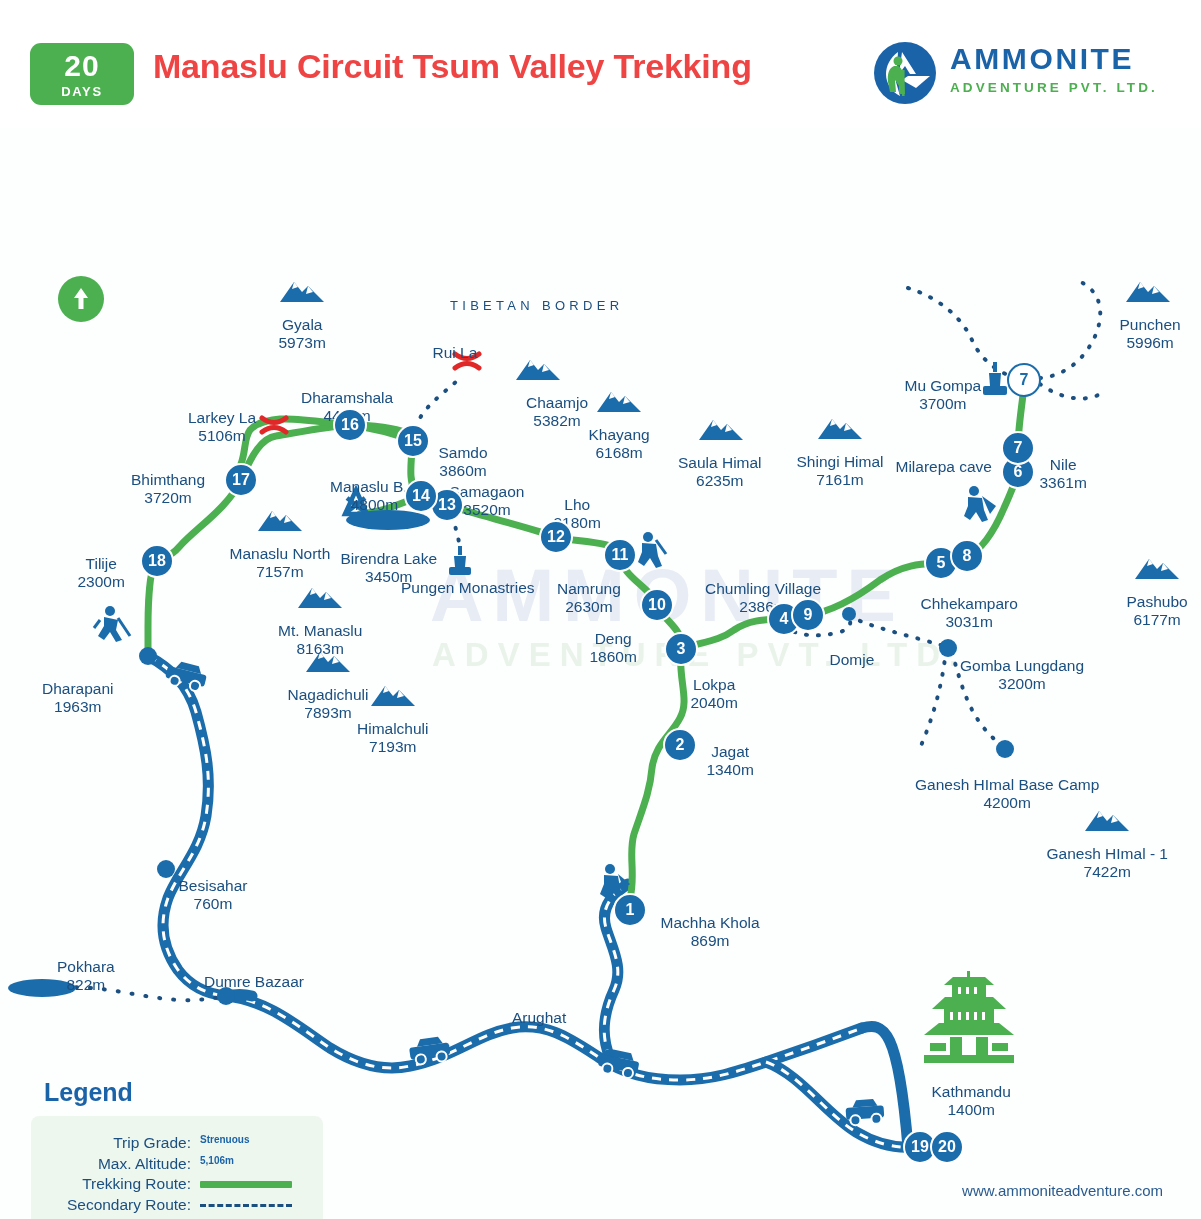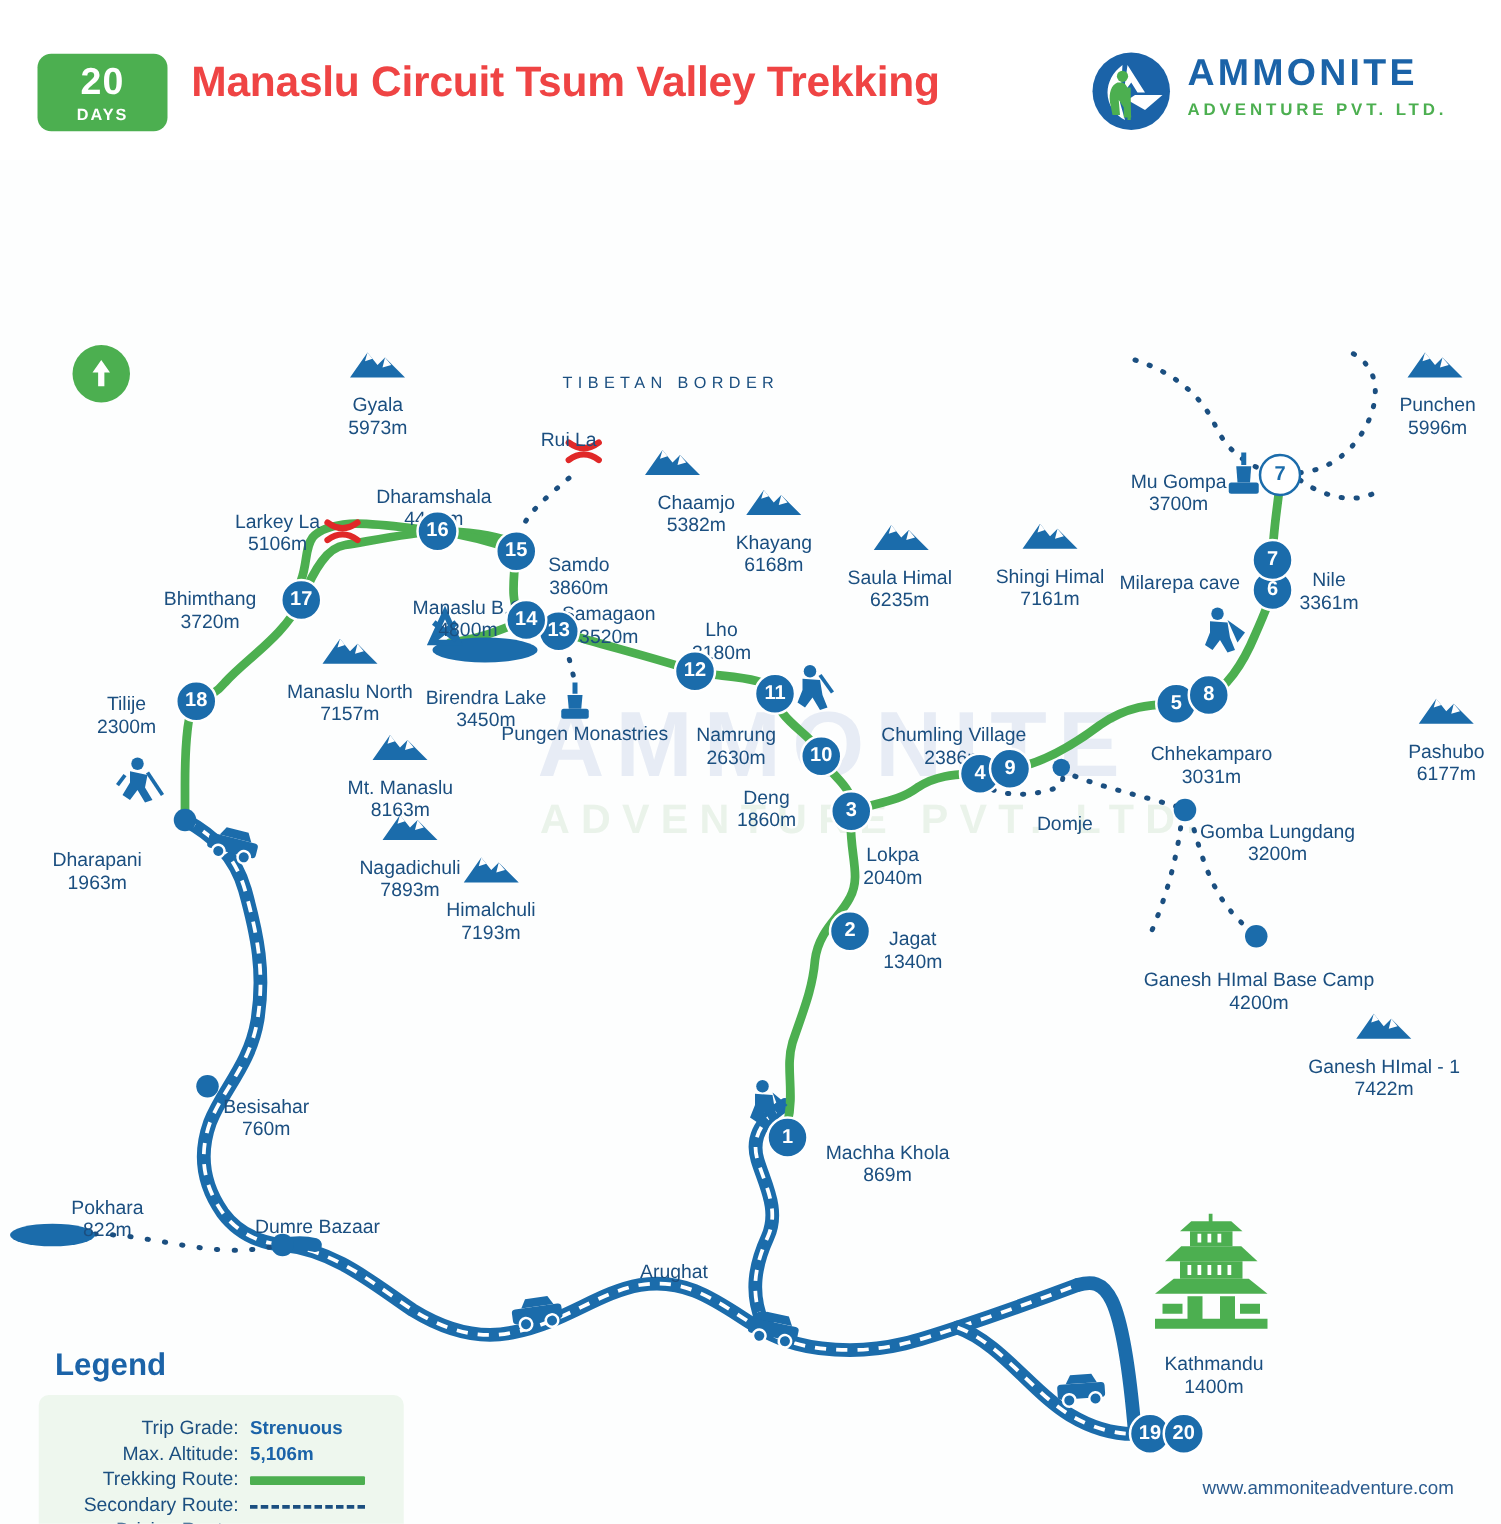--- a/index.html
+++ b/index.html
@@ -61,21 +61,21 @@
   
   .legend-title{position:absolute;left:44px;top:950px;font-size:25px;font-weight:bold;color:#1b63a8;}
   .legend-box{
     position:absolute;left:31px;top:988px;width:292px;height:160px;
     background:#eef7ee;border-radius:8px;
   }
   .legend-row{position:absolute;display:flex;align-items:flex-start;height:19px;}
   .legend-key{
     width:152px;text-align:right;font-size:15.5px;color:#1b4f80;padding-right:9px;
   }
-  .legend-val{font-size:15px;font-weight:bold;color:#1b63a8;}
+  .legend-val{font-size:10px;font-weight:bold;color:#1b63a8;}
   .sw{width:92px;height:19px;position:relative;}
   .sw-green{position:absolute;left:0;top:6px;width:92px;height:7px;background:#4caf50;border-radius:1px;}
   .sw-dash{position:absolute;left:0;top:8px;width:92px;height:0;border-top:3px dashed #1b4f80;}
 
   .footer-url{position:absolute;right:38px;bottom:20px;font-size:15px;color:#2a5b8f;}
 
   .watermark{
     position:absolute;left:0;top:0;width:1201px;height:1091px;pointer-events:none;
   }
   .wm-main{

